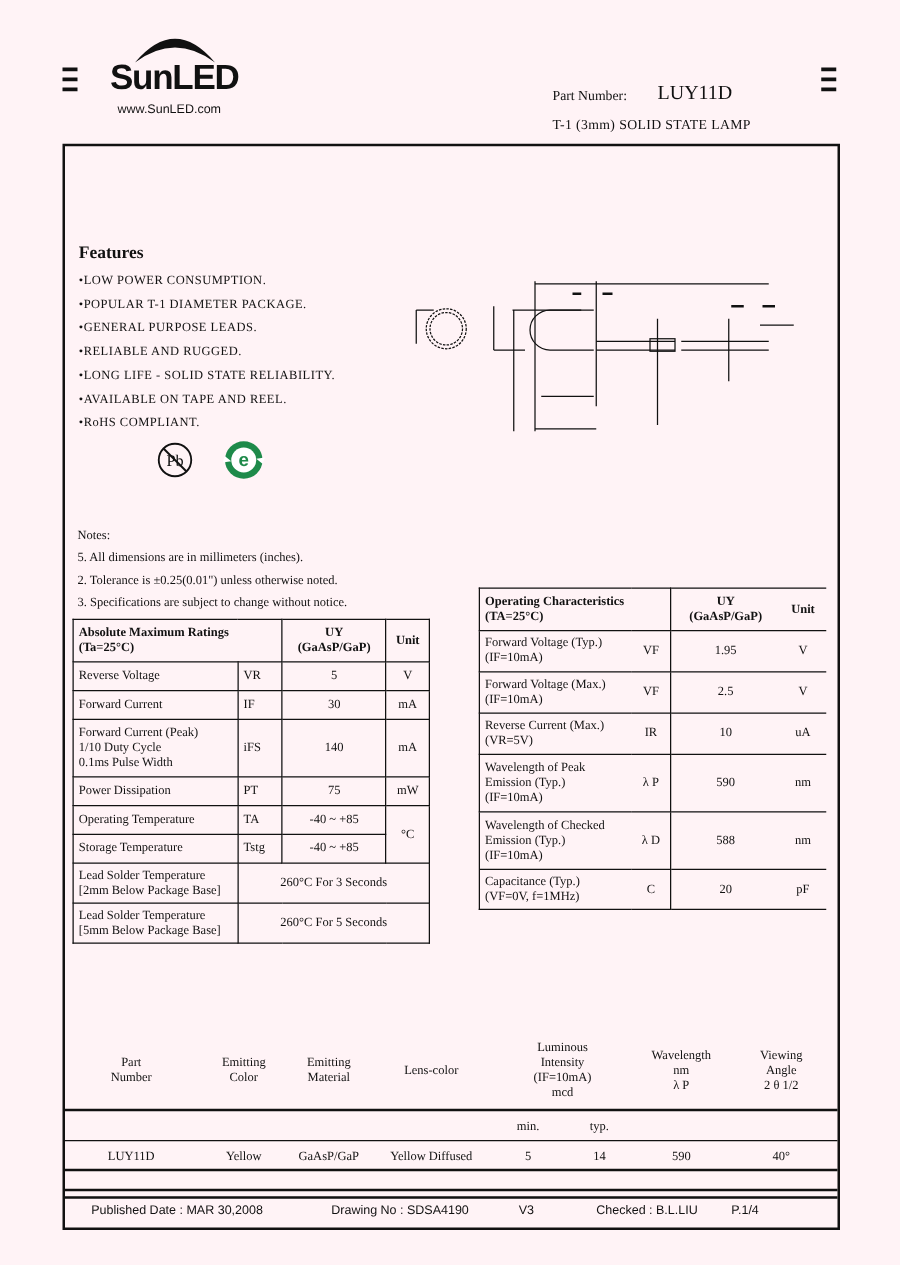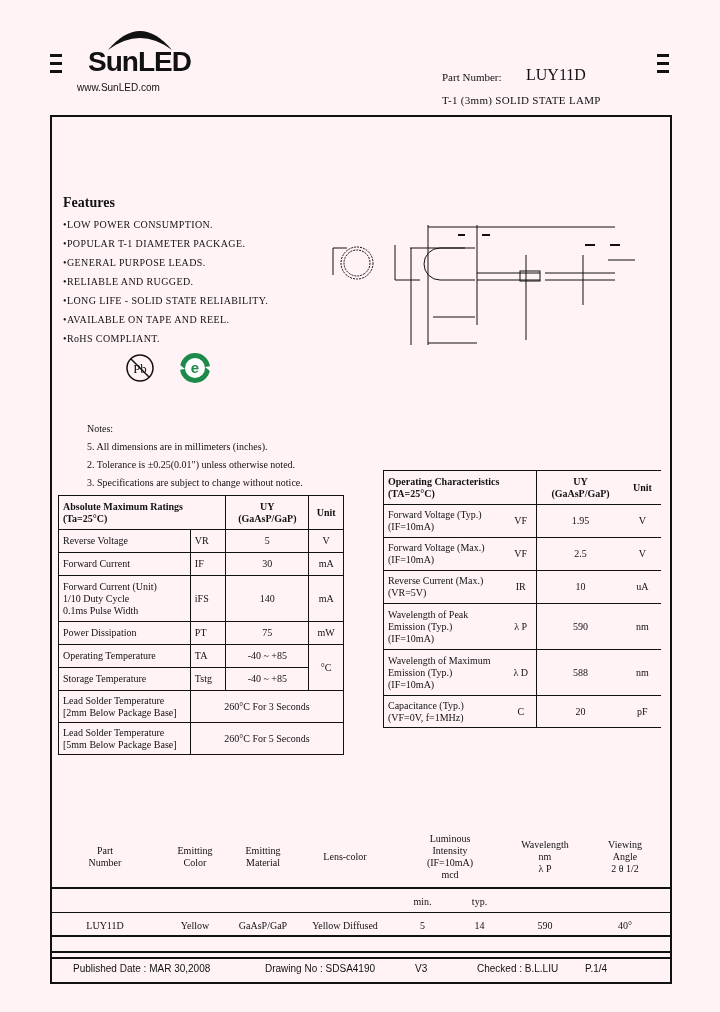--- a/index.html
+++ b/index.html
@@ -2,28 +2,28 @@
 <html><head>
 <meta charset="utf-8">
 <style>
   html,body{margin:0;padding:0;}
   body{width:720px;height:1012px;background:#fff3f6;position:relative;overflow:hidden;
        font-family:"Liberation Serif","DejaVu Serif",serif;color:#111;}
   .abs{position:absolute;}
   .sans{font-family:"Liberation Sans","DejaVu Sans",sans-serif;}
   .mark{position:absolute;width:12px;height:3px;background:#111;}
   #logo-text{left:88px;top:46px;font-size:28px;font-weight:bold;letter-spacing:-1px;}
-  #logo-url{left:77px;top:82px;font-size:10px;}
+  #logo-url{left:94px;top:82px;font-size:10px;}
   #partno-label{left:442px;top:71px;font-size:11px;}
   #partno-value{left:526px;top:66px;font-size:16px;}
   #subtitle{left:442px;top:94px;font-size:11px;letter-spacing:.3px;}
   #mainbox{left:50px;top:115px;width:618px;height:865px;border:2px solid #111;}
   #features-title{left:63px;top:195px;font-size:14px;font-weight:bold;}
   .feat{position:absolute;left:63px;font-size:10px;letter-spacing:.4px;}
-  .note{position:absolute;left:62px;font-size:10px;margin-left:25px;}
+  .note{position:absolute;left:62px;font-size:10px;}
   table{border-collapse:collapse;position:absolute;font-size:10px;}
   td{padding:1px 4px;line-height:12px;vertical-align:middle;}
   #amr{left:58px;top:495px;width:286px;}
   #amr td{border:1px solid #111;}
   #opc{left:383px;top:470px;width:278px;}
   #opc td{border-top:1px solid #111;border-bottom:1px solid #111;}
   #opc td.l{border-left:1px solid #111;}
   #opc td.sym{border-right:1px solid #111;}
   .c{text-align:center;}
   .b{font-weight:bold;}
@@ -124,21 +124,21 @@
     <td class="c">5</td>
     <td class="c">V</td>
   </tr>
   <tr style="height:23px">
     <td>Forward Current</td>
     <td>IF</td>
     <td class="c">30</td>
     <td class="c">mA</td>
   </tr>
   <tr style="height:46px">
-    <td><span>Forward Current (Unit)</span><br><span>1/10 Duty Cycle</span><br><span>0.1ms Pulse Width</span></td>
+    <td><span>Forward Current (Peak)</span><br><span>1/10 Duty Cycle</span><br><span>0.1ms Pulse Width</span></td>
     <td>iFS</td>
     <td class="c">140</td>
     <td class="c">mA</td>
   </tr>
   <tr style="height:23px">
     <td>Power Dissipation</td>
     <td>PT</td>
     <td class="c">75</td>
     <td class="c">mW</td>
   </tr>
@@ -189,21 +189,21 @@
     <td class="c">10</td>
     <td class="c">uA</td>
   </tr>
   <tr style="height:46px">
     <td class="l"><span>Wavelength of Peak</span><br><span>Emission (Typ.)</span><br><span>(IF=10mA)</span></td>
     <td class="sym c">λ P</td>
     <td class="c">590</td>
     <td class="c">nm</td>
   </tr>
   <tr style="height:46px">
-    <td class="l" style="border-bottom:none"><span>Wavelength of Maximum</span><br><span>Emission (Typ.)</span><br><span>(IF=10mA)</span></td>
+    <td class="l" style="border-bottom:none"><span>Wavelength of Checked</span><br><span>Emission (Typ.)</span><br><span>(IF=10mA)</span></td>
     <td class="sym c" style="border-bottom:none">λ D</td>
     <td class="c" style="border-bottom:none">588</td>
     <td class="c" style="border-bottom:none">nm</td>
   </tr>
   <tr style="height:32px">
     <td class="l"><span>Capacitance (Typ.)</span><br><span>(VF=0V, f=1MHz)</span></td>
     <td class="sym c">C</td>
     <td class="c">20</td>
     <td class="c">pF</td>
   </tr>

